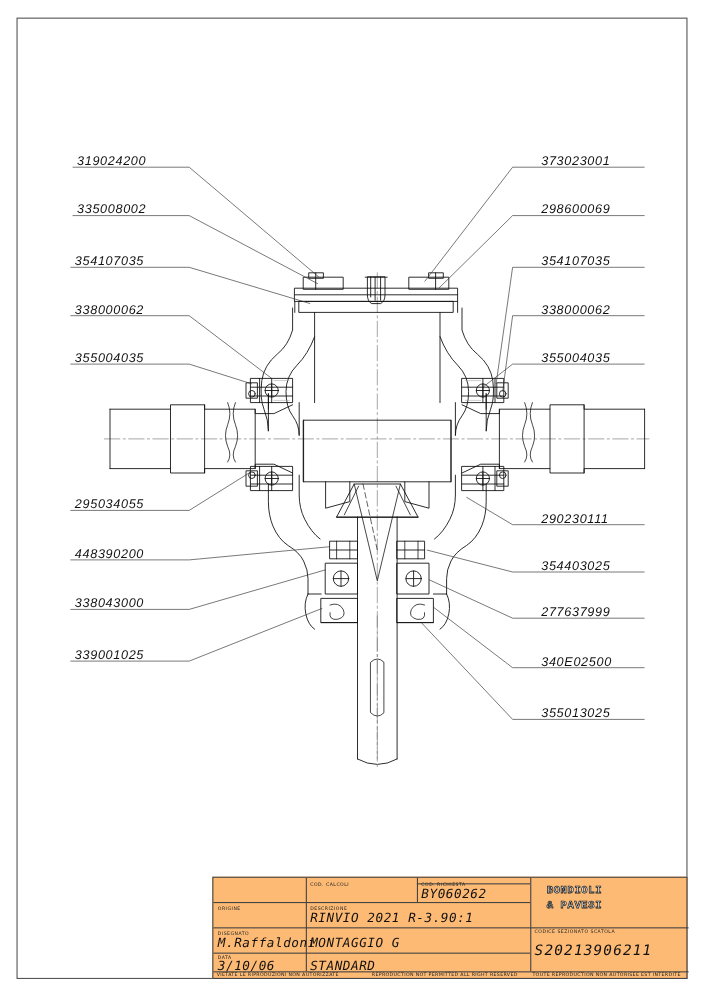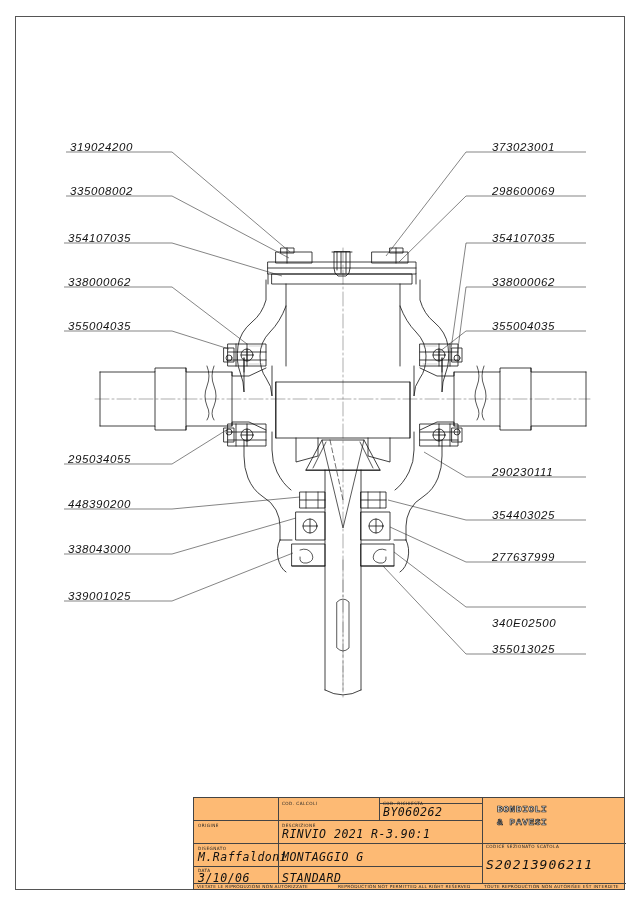--- a/index.html
+++ b/index.html
@@ -264,21 +264,21 @@
 
   <div>
     <div class="plabel right" style="left:492px;top:141px">373023001</div>
     <div class="plabel right" style="left:492px;top:185px">298600069</div>
     <div class="plabel right" style="left:492px;top:232px">354107035</div>
     <div class="plabel right" style="left:492px;top:276px">338000062</div>
     <div class="plabel right" style="left:492px;top:320px">355004035</div>
     <div class="plabel right" style="left:492px;top:466px">290230111</div>
     <div class="plabel right" style="left:492px;top:509px">354403025</div>
     <div class="plabel right" style="left:492px;top:551px">277637999</div>
-    <div class="plabel right" style="left:492px;top:617px">340E02500</div>
+    <div class="plabel right" style="left:492px;top:596px">340E02500</div>
     <div class="plabel right" style="left:492px;top:643px">355013025</div>
   </div>
 
   <div class="tblock">
 
     <div class="cellline h1" style="left:0;top:22px;width:288px"></div>
     <div class="cellline h1" style="left:0;top:45px;width:288px"></div>
     <div class="cellline h1" style="left:0;top:68px;width:288px"></div>
     <div class="cellline h1" style="left:0;top:85px;width:432px"></div>
     <div class="cellline h1" style="left:288px;top:45px;width:144px"></div>

